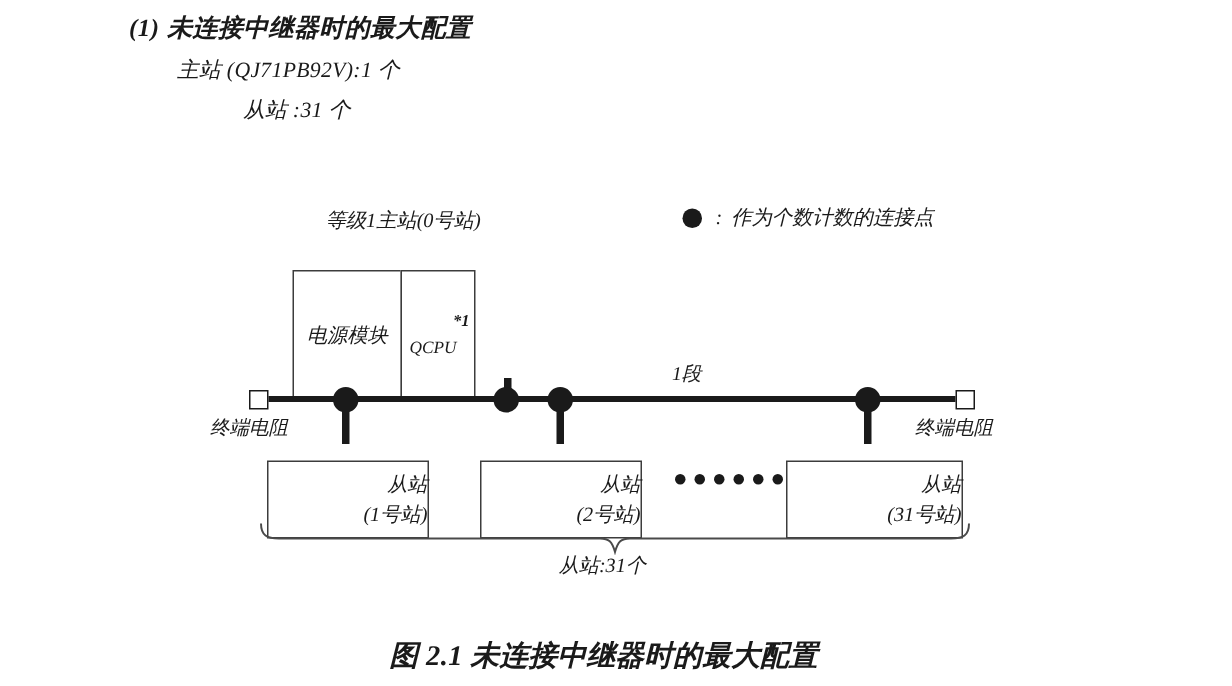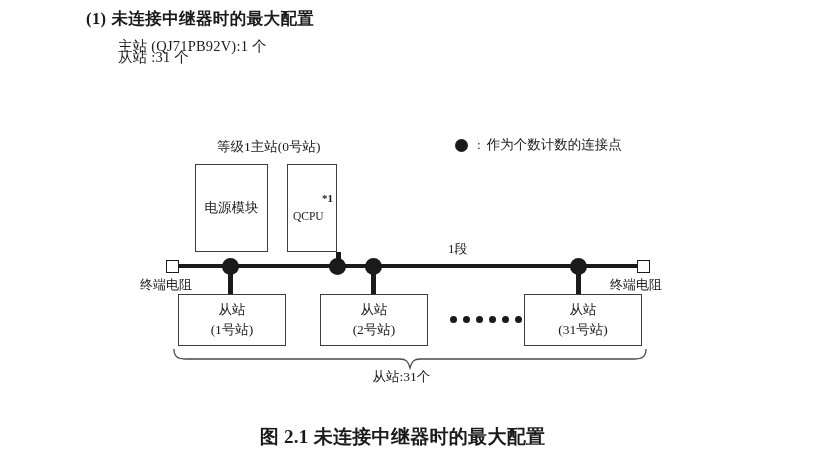--- a/index.html
+++ b/index.html
@@ -12,20 +12,21 @@
     background: #ffffff;
     font-family: "Liberation Serif", "DejaVu Serif", serif;
     color: #1a1a1a;
     position: relative;
     overflow: hidden;
   }
   .page {
     position: relative;
     width: 821px;
     height: 333px;
+    font-style: italic;
   }
 
   
   .heading {
     position: absolute;
     left: 86px;
     top: 8px;
     font-size: 16.5px;
     font-weight: bold;
     letter-spacing: 0.4px;
@@ -34,21 +35,21 @@
   .heading .num { margin-right: 5px; }
 
   .spec-line {
     position: absolute;
     left: 118px;
     font-size: 14.5px;
     white-space: nowrap;
     letter-spacing: 0.2px;
   }
   .spec-line.l1 { top: 37px; text-align: center; }
-  .spec-line.l2 { top: 48px; }
+  .spec-line.l2 { top: 64px; margin-left: 44px; }
 
   
   .legend {
     position: absolute;
     left: 455px;
     top: 136px;
     display: flex;
     align-items: center;
     white-space: nowrap;
     font-size: 13.5px;
@@ -76,26 +77,25 @@
     position: absolute;
     left: 217px;
     top: 138px;
     font-size: 13.5px;
     white-space: nowrap;
   }
 
   .module-rack {
     position: absolute;
     left: 195px;
-    top: 164px;
+    top: 180px;
     width: 167px;
     height: 88px;
     display: flex;
     box-sizing: border-box;
-    gap: 20px;
   }
   .module-cell {
     border: 1px solid #3c3c3c;
     box-sizing: border-box;
     position: relative;
     display: flex;
     align-items: center;
     justify-content: center;
     background: #fff;
   }
@@ -174,25 +174,25 @@
     background: #1a1a1a;
   }
 
   .slave-box {
     position: absolute;
     border: 1.4px solid #3c3c3c;
     background: #fff;
     box-sizing: border-box;
     display: flex;
     flex-direction: column;
-    align-items: center;
+    align-items: flex-end;
     justify-content: center;
     font-size: 13.5px;
     line-height: 1.45;
-    top: 294px;
+    top: 307px;
     height: 52px;
   }
   .slave-1  { left: 178px; width: 108px; }
   .slave-2  { left: 320px; width: 108px; }
   .slave-31 { left: 524px; width: 118px; }
 
   .ellipsis-dots {
     position: absolute;
     left: 450px;
     top: 316px;

